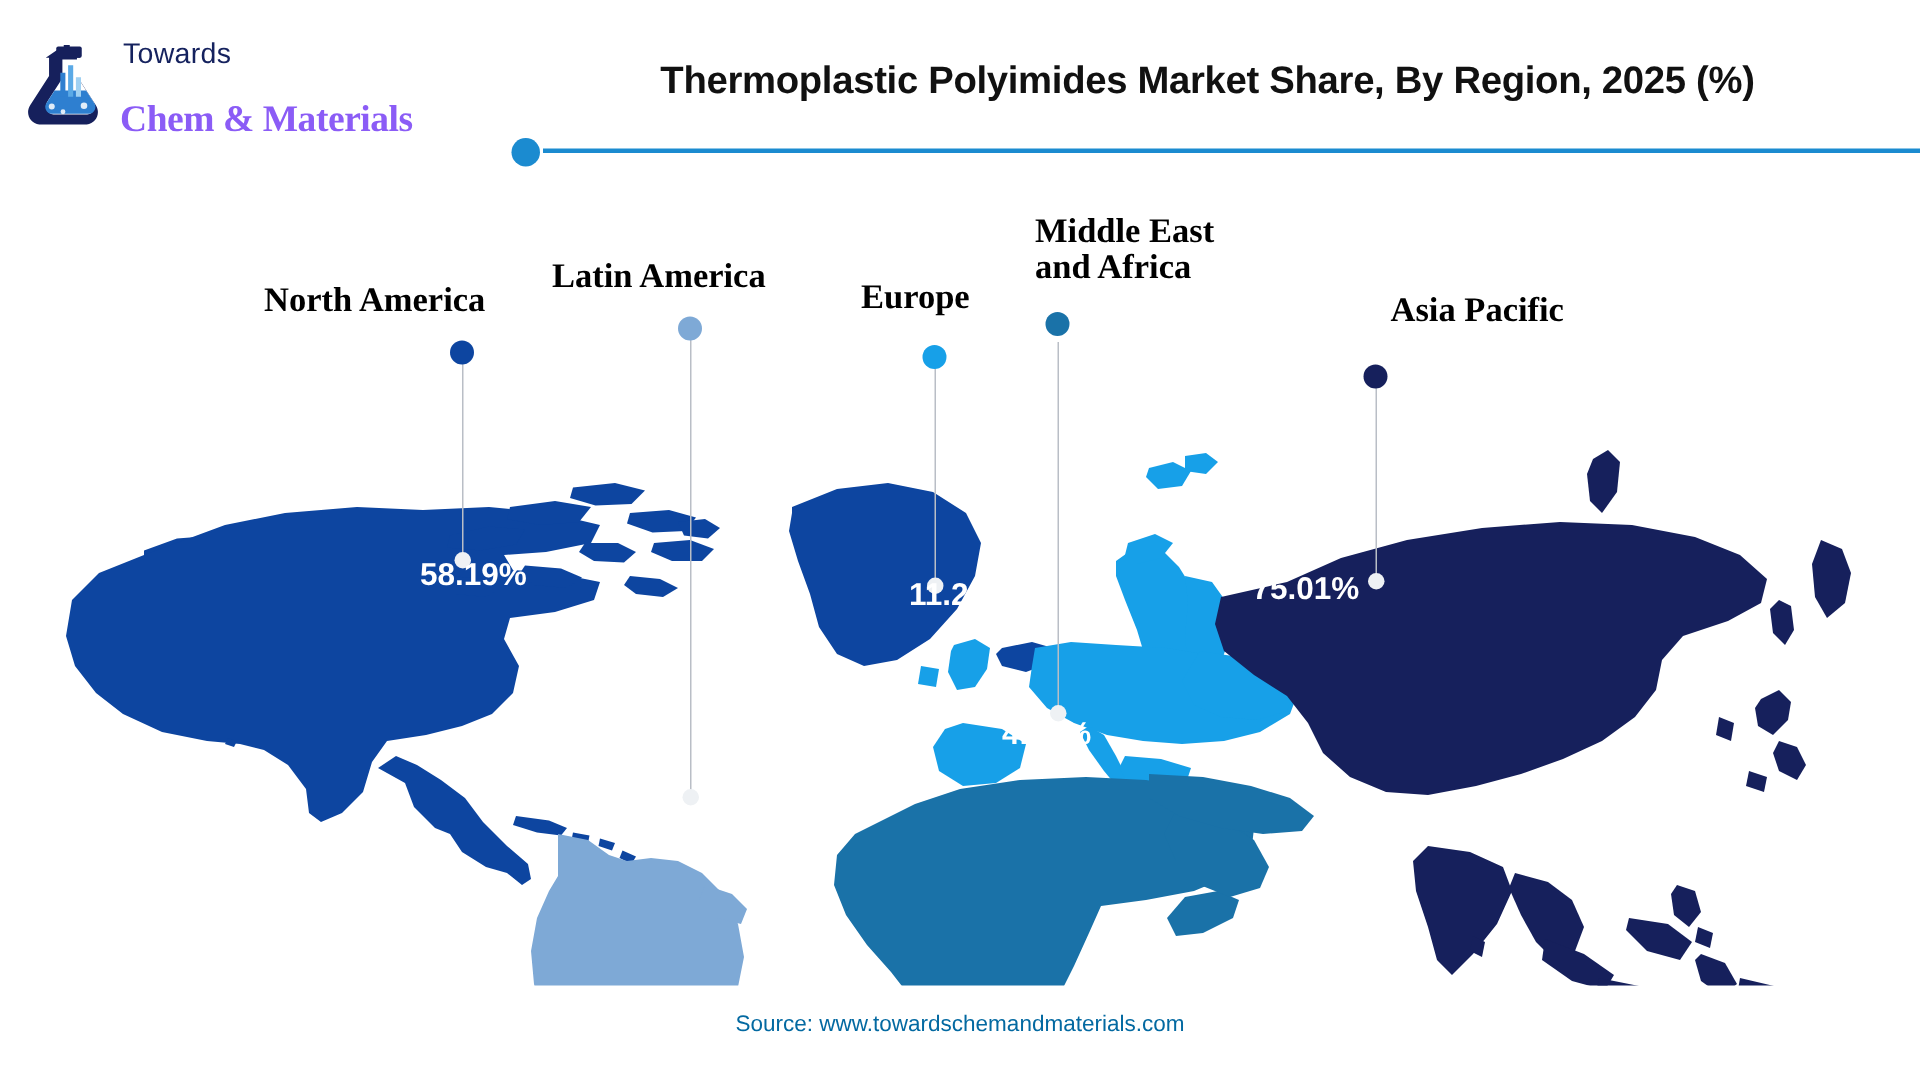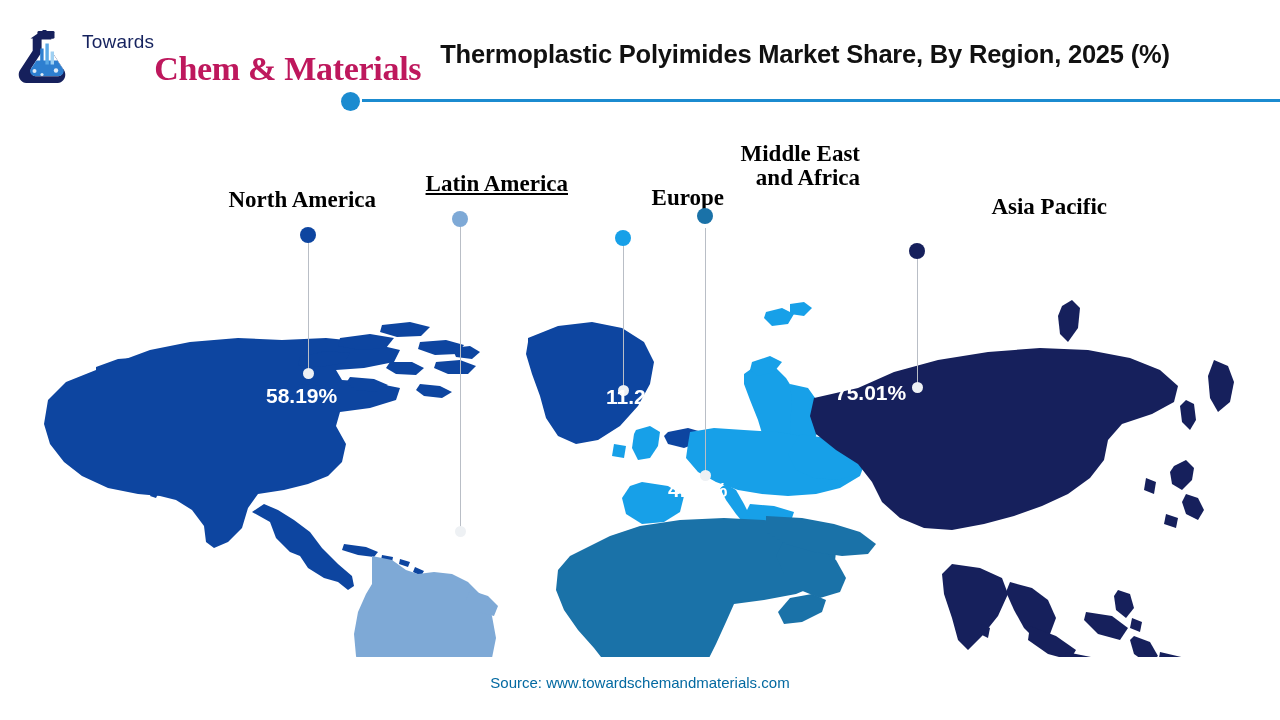--- a/index.html
+++ b/index.html
@@ -32,37 +32,37 @@
     align-items: center;
   }
   #logo-mark {
     width: 56px;
     height: 58px;
     flex: 0 0 56px;
     margin-right: 6px;
   }
   #logo-words {
     display: flex;
-    flex-direction: row;
+    flex-direction: column;
     justify-content: center;
     line-height: 1;
   }
   #logo-towards {
     font-family: "Liberation Sans", sans-serif;
     font-size: 19px;
     color: #15225e;
     letter-spacing: .2px;
     margin-bottom: 1px;
     padding-left: 2px;
   }
   #logo-chem {
     font-family: "Liberation Serif", serif;
     font-weight: bold;
-    font-size: 34px;
-    color: #be185d;
+    font-size: 25px;
+    color: #8b5cf6;
     letter-spacing: -0.3px;
     white-space: nowrap;
     margin-top: 20px;
   }
 
   #chart-title {
     position: absolute;
     left: 352px;
     top: 40px;
     width: 906px;
@@ -107,21 +107,21 @@
     position: absolute;
   }
   .callout-label {
     position: absolute;
     font-family: "Liberation Serif", serif;
     font-weight: bold;
     color: #000000;
     font-size: 23px;
     line-height: 1.05;
     white-space: pre-line;
-    text-align: right;
+    text-align: left;
   }
   .callout-stem {
     position: absolute;
     width: 1.4px;
     background: #b9bec6;
   }
   .callout-dot {
     position: absolute;
     width: 16px;
     height: 16px;
@@ -367,21 +367,21 @@
   </div>
 
   <div class="callout">
     <div class="callout-label" style="left:176px; top:188px; width:200px;">North America</div>
     <div class="callout-stem" style="left:308px; top:240px; height:135px;"></div>
     <div class="callout-dot" style="left:300px; top:227px; background:#0d45a0;"></div>
     <div class="callout-tip" style="left:303px; top:368px;"></div>
   </div>
 
   <div class="callout">
-    <div class="callout-label" style="left:368px; top:172px; width:200px;text-decoration:underline;">Latin America</div>
+    <div class="callout-label" style="left:368px; top:172px; width:200px;">Latin America</div>
     <div class="callout-stem" style="left:460px; top:224px; height:308px;"></div>
     <div class="callout-dot" style="left:452px; top:211px; background:#7ea9d6;"></div>
     <div class="callout-tip" style="left:455px; top:526px;"></div>
   </div>
 
   <div class="callout">
     <div class="callout-label" style="left:574px; top:186px; width:150px;">Europe</div>
     <div class="callout-stem" style="left:623px; top:243px; height:148px;"></div>
     <div class="callout-dot" style="left:615px; top:230px; background:#17a0e8;"></div>
     <div class="callout-tip" style="left:618px; top:385px;"></div>
@@ -395,21 +395,21 @@
     <div class="callout-tip" style="left:700px; top:470px;"></div>
   </div>
 
   <div class="callout">
     <div class="callout-label" style="left:891px; top:195px; width:180px;margin-left:36px;">Asia Pacific</div>
     <div class="callout-stem" style="left:917px; top:258px; height:130px;"></div>
     <div class="callout-dot" style="left:909px; top:243px; background:#16205c;"></div>
     <div class="callout-tip" style="left:912px; top:382px;"></div>
   </div>
 
-  <div class="value-label" style="left:266px; top:372px;margin-top:12px;">58.19%</div>
+  <div class="value-label" style="left:280px; top:372px;">58.19%</div>
   <div class="value-label" style="left:400px; top:531px;">6.19%</div>
   <div class="value-label" style="left:606px; top:385px;">11.22%</div>
   <div class="value-label" style="left:652px; top:478px;margin-left:16px;">4.29%</div>
   <div class="value-label" style="left:835px; top:381px;">75.01%</div>
 
   <div id="source">Source: www.towardschemandmaterials.com</div>
 
 </div>
 
 </body></html>

